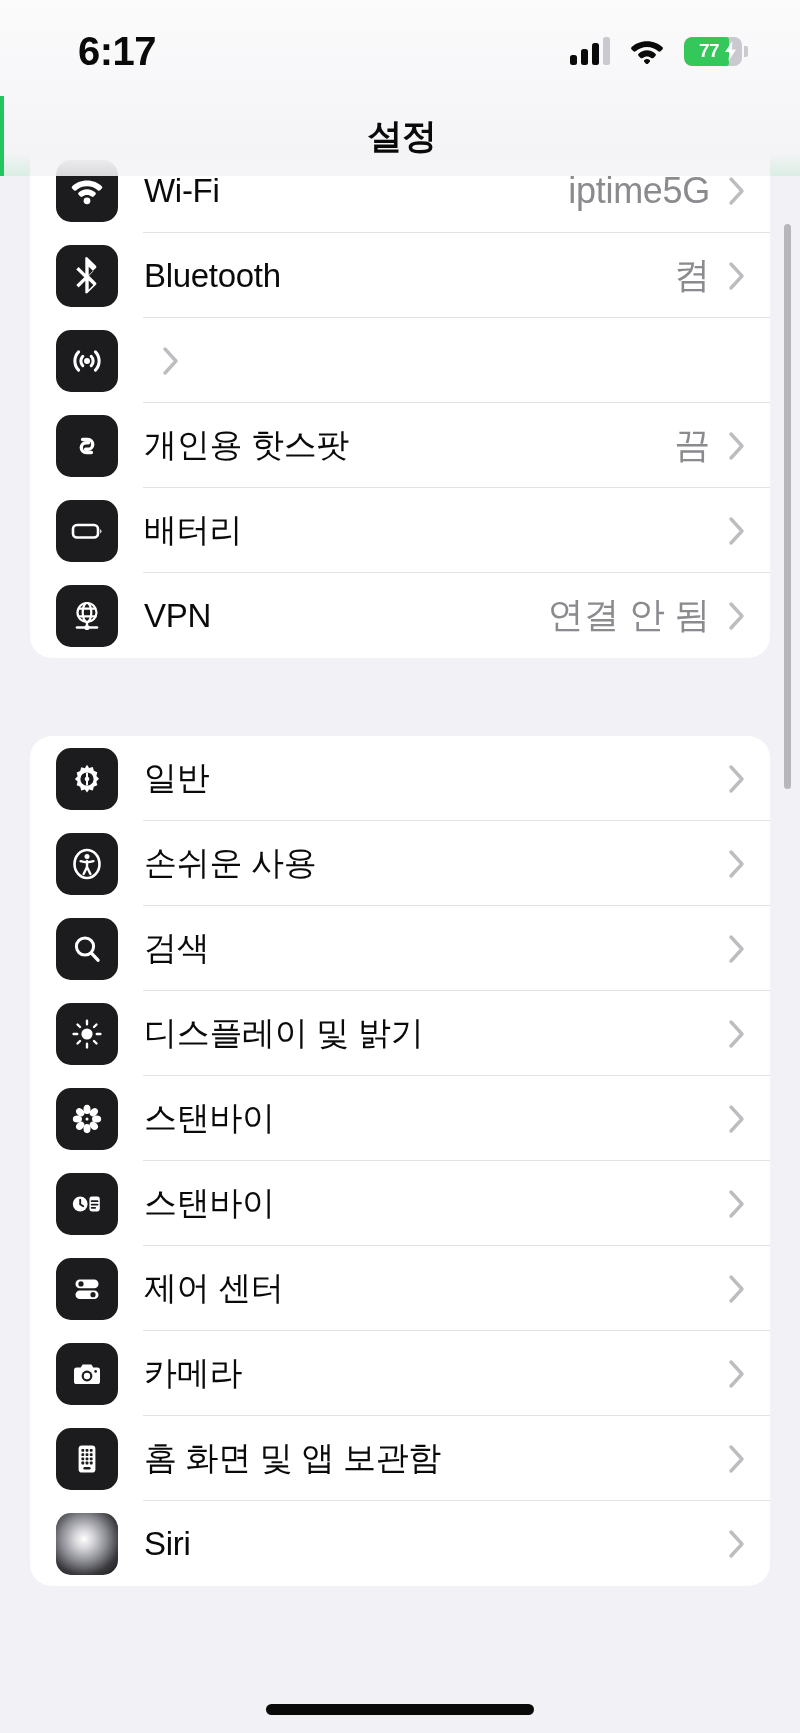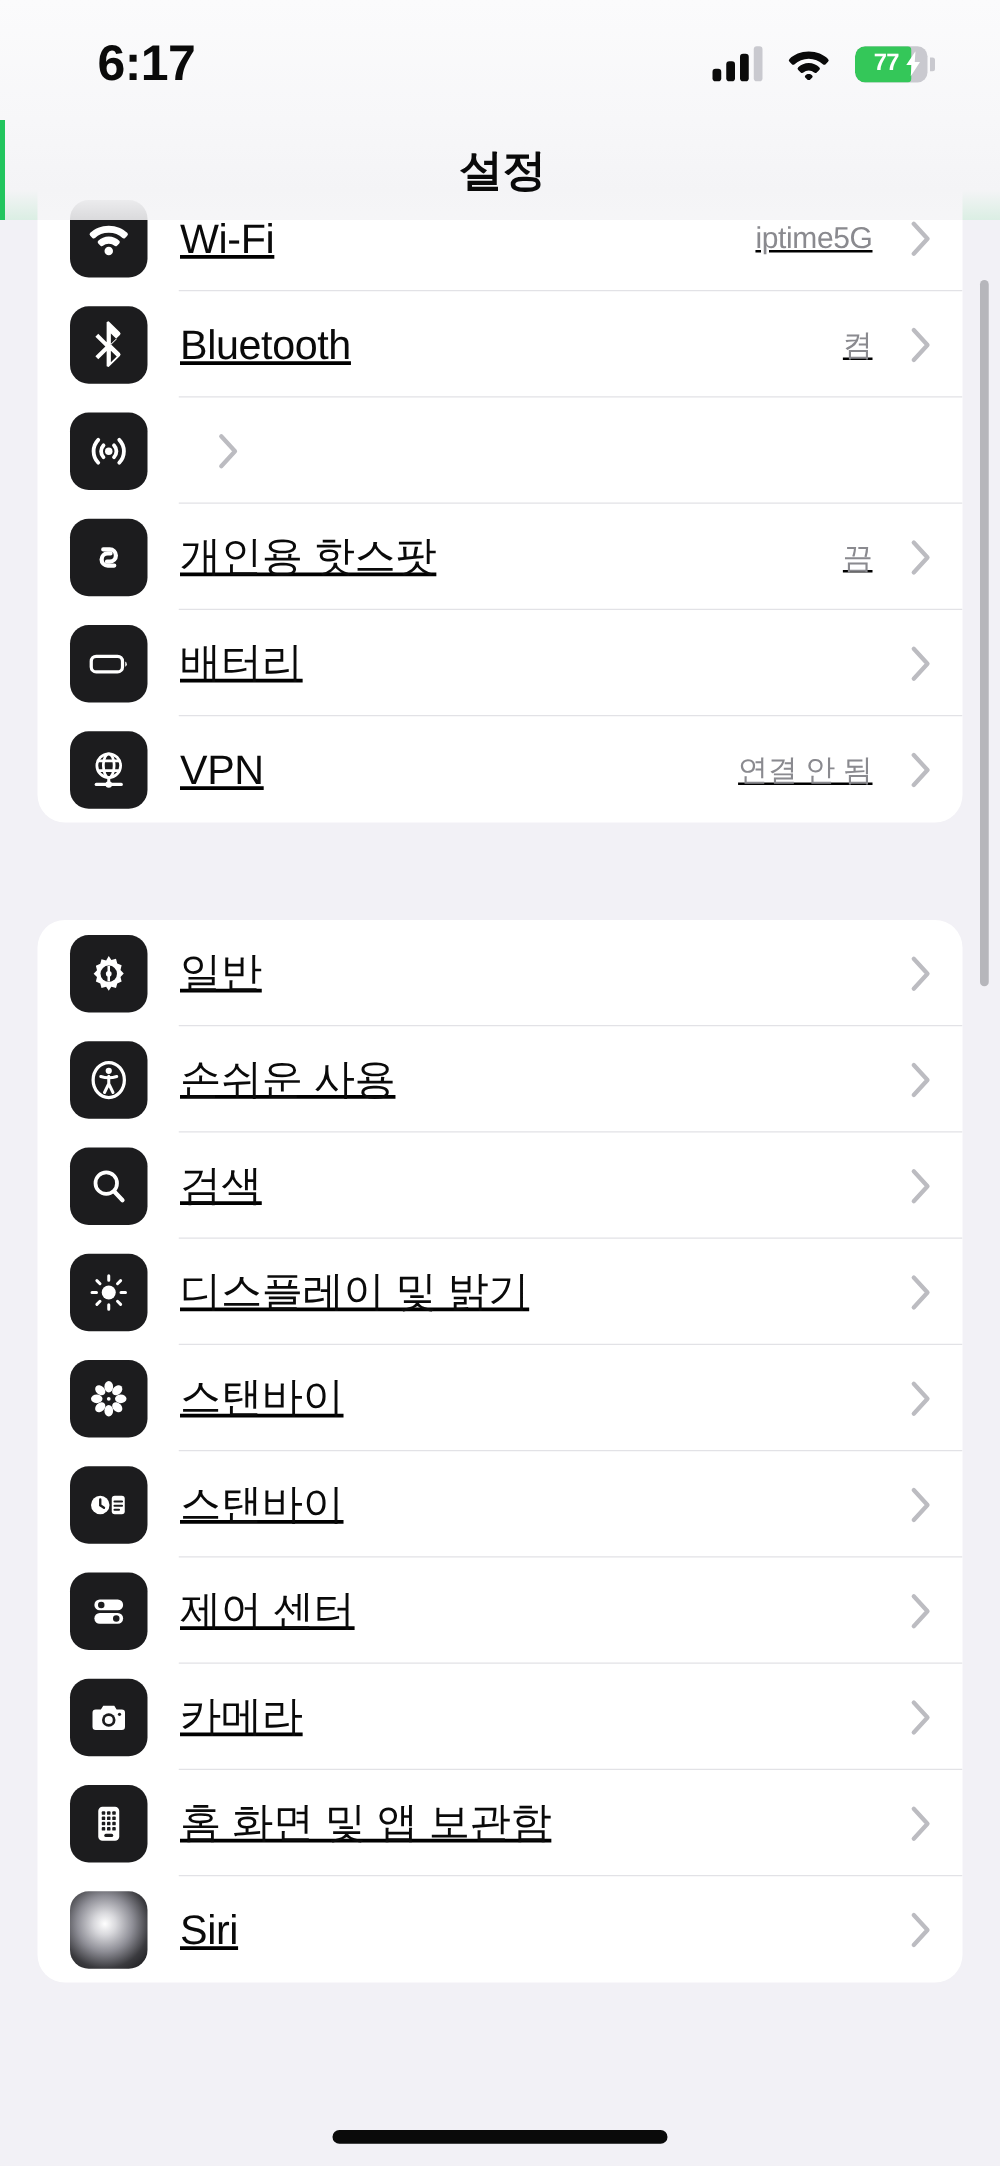--- a/index.html
+++ b/index.html
@@ -80,21 +80,20 @@
   
   .content {
     position:absolute; top:176px; left:0; right:0; bottom:0;
     background:#f2f1f6;
   }
   .card {
     margin:0 30px;
     background:#ffffff;
     border-radius:22px;
     overflow:hidden;
-    text-decoration:underline;
   }
   .card.first { border-radius:0 0 22px 22px; margin-top:-28px; }
   .section-gap { height:78px; }
 
   .row {
     position:relative;
     display:flex; align-items:center;
     height:85px;
     padding:0 24px 0 26px;
   }
@@ -116,22 +115,22 @@
   .icon-tile.siri {
     background:radial-gradient(circle at 45% 42%, #ffffff 0%, #d8d8dc 18%, #8e8e96 45%, #3a3a3e 72%, #161618 100%);
   }
 
   .row .label {
     flex:1 1 auto;
     font-size:33px; color:#0a0a0a; letter-spacing:-0.3px;
     white-space:nowrap;
   }
   .row .value {
-    font-size:24px; color:#8a8a8f; letter-spacing:-0.3px;
-    margin-right:30px; white-space:nowrap;
+    font-size:36px; color:#8a8a8f; letter-spacing:-0.3px;
+    margin-right:18px; white-space:nowrap;
   }
   .chev {
     flex:0 0 auto; width:18px; height:30px;
   }
 
   
   .scroll-indicator {
     position:absolute;
     right:9px; top:224px;
     width:7px; height:565px;

